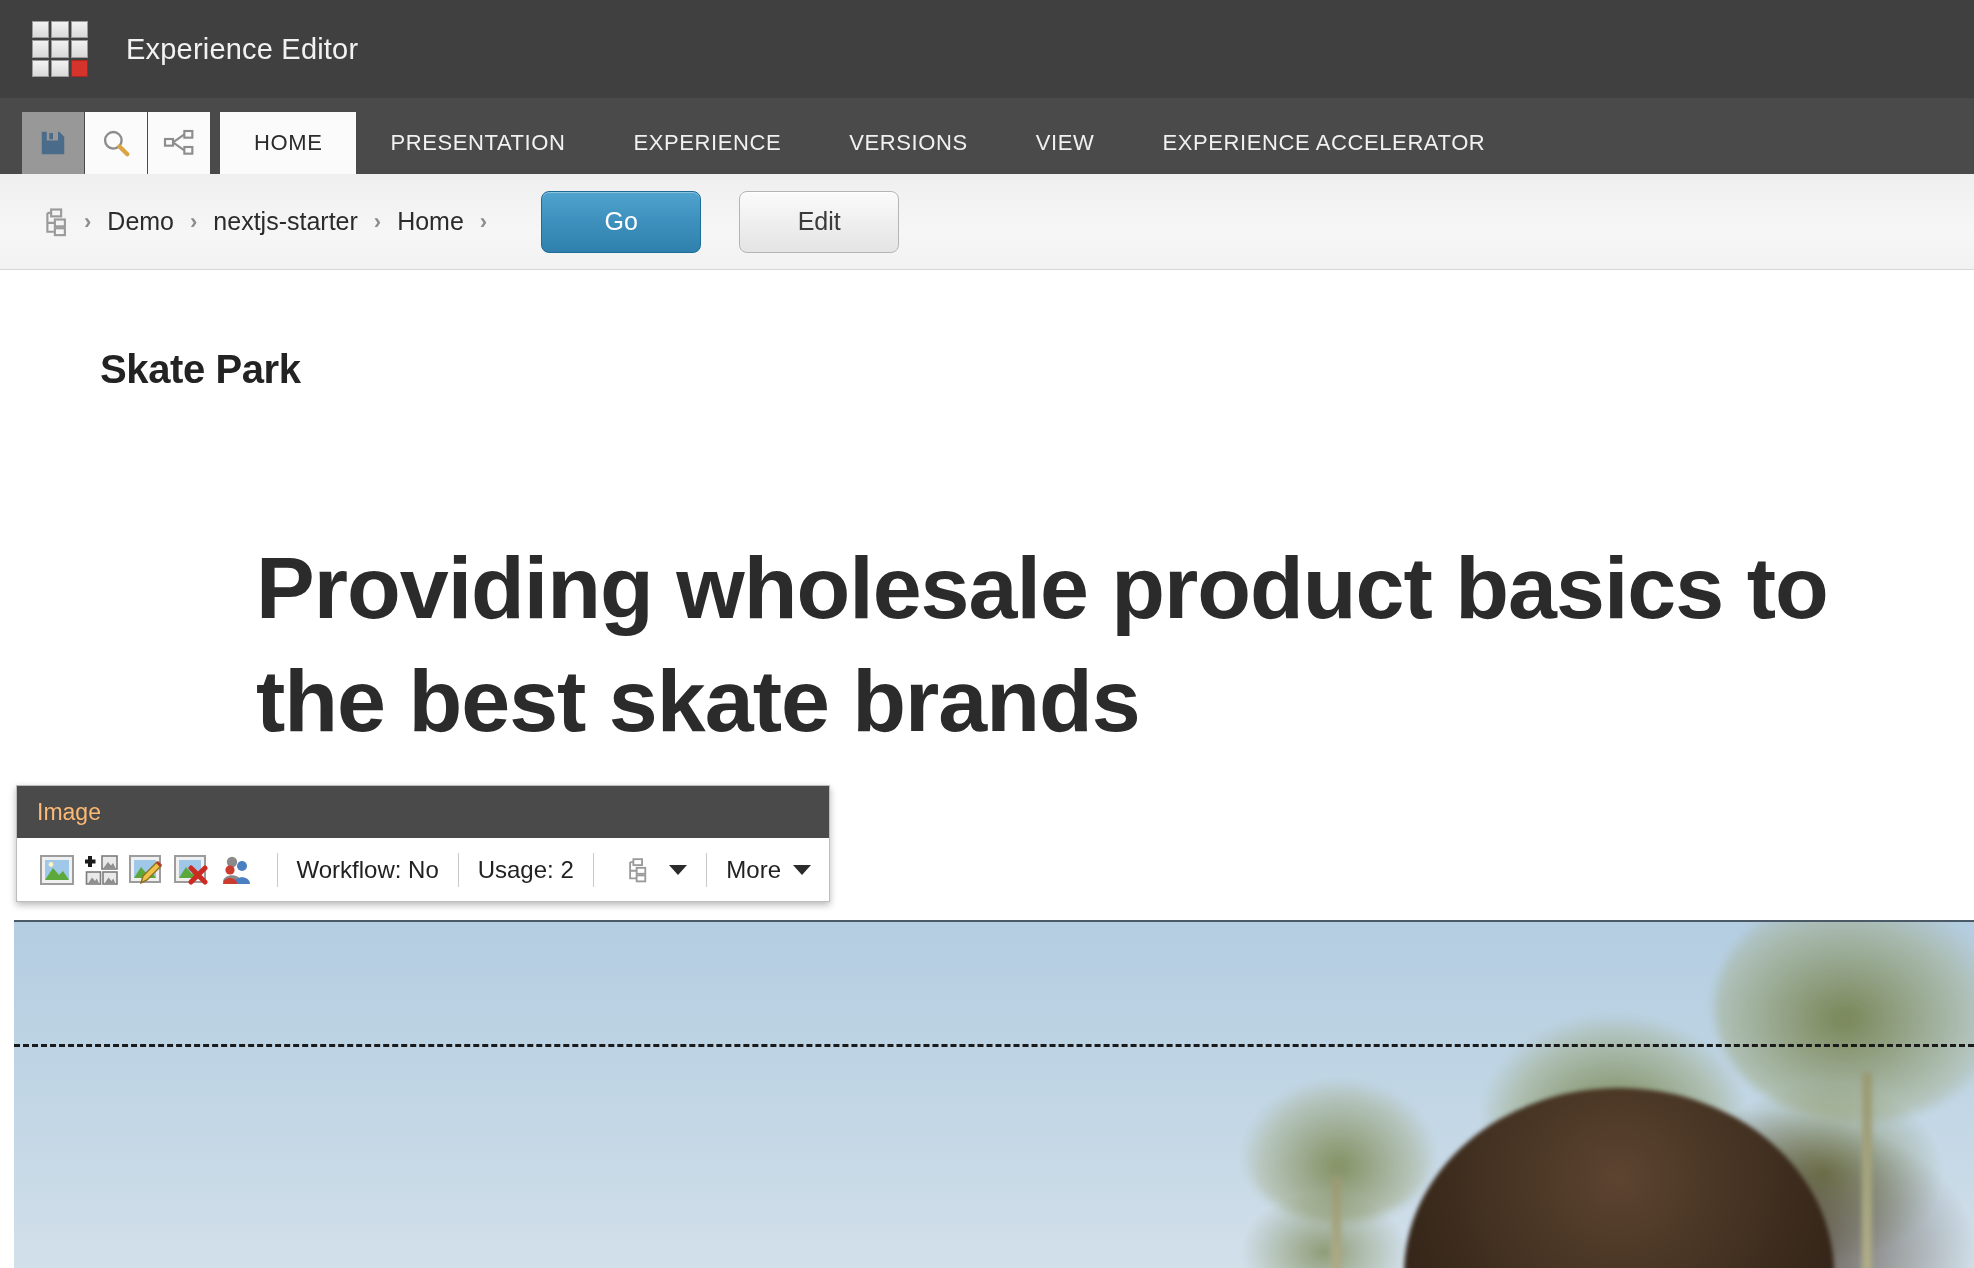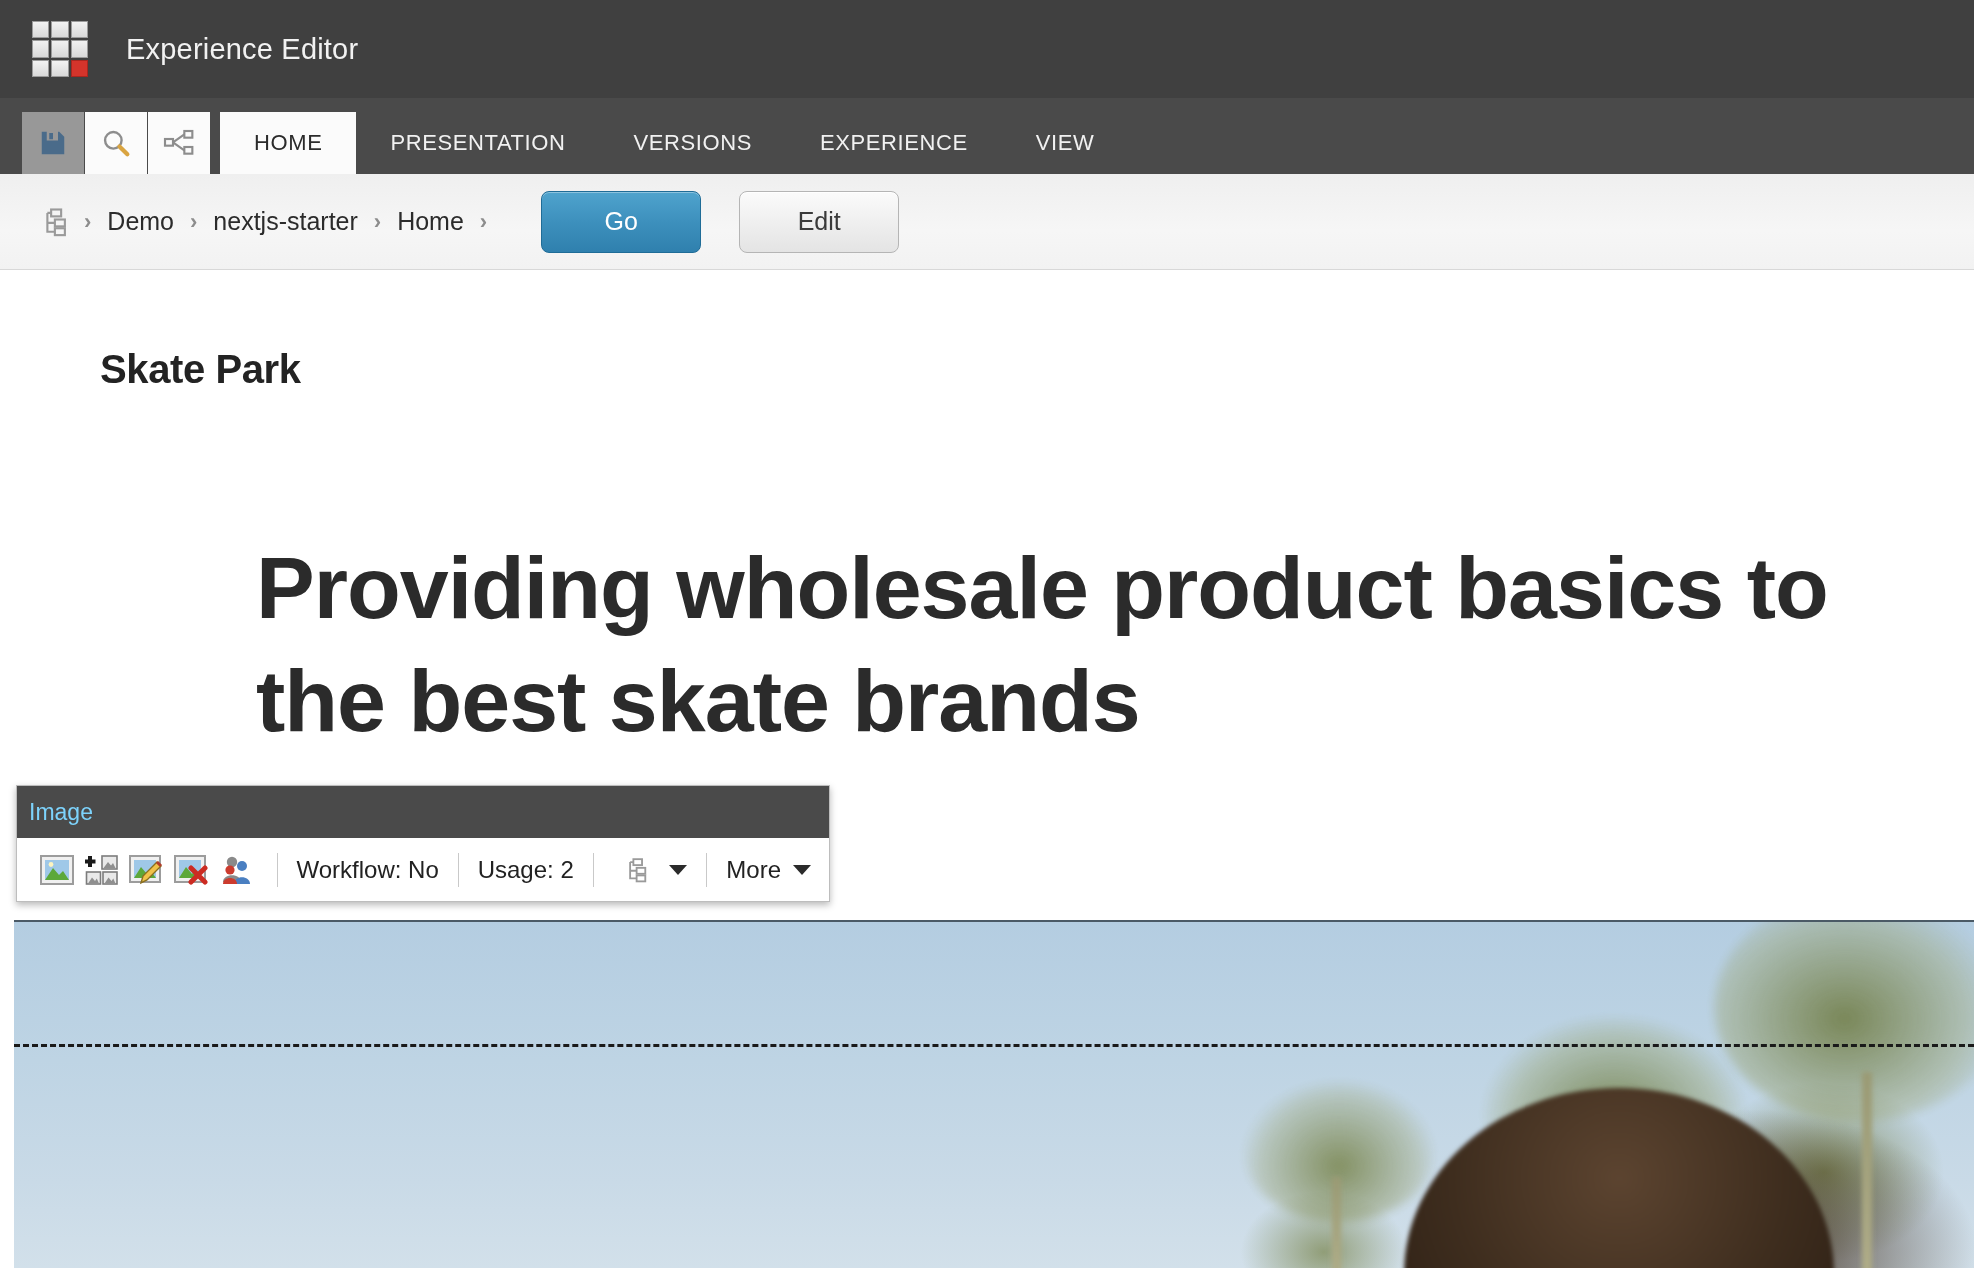--- a/index.html
+++ b/index.html
@@ -174,24 +174,24 @@
     left:16px; top:785px;
     width:814px;
     background:#ffffff;
     border:1px solid #bdbdbd;
     box-shadow:0 3px 7px rgba(0,0,0,.28);
     z-index:40;
   }
   .ft-header{
     height:52px;
     background:#4a4a4a;
-    color:#7dd3fc;
+    color:#fdba74;
     font-size:23px;
     display:flex; align-items:center;
-    padding-left:12px;
+    padding-left:20px;
   }
   .ft-body{
     height:63px;
     display:flex; align-items:center;
     padding:0 18px;
     gap:1px;
   }
   .ft-icon{
     width:46px; height:46px;
     display:flex; align-items:center; justify-content:center;
@@ -266,23 +266,24 @@
           <rect x="16" y="3" width="6" height="5" fill="none" stroke="#8d8d8d" stroke-width="1.6"></rect>
           <rect x="16" y="15" width="6" height="5" fill="none" stroke="#8d8d8d" stroke-width="1.6"></rect>
           <path d="M7.5 11.5 L16 5.5 M7.5 11.5 L16 17.5" stroke="#8d8d8d" stroke-width="1.6" fill="none"></path>
         </svg>
       </div>
     </div>
 
     <div class="tabs">
       <div class="tab active">HOME</div>
       <div class="tab">PRESENTATION</div>
+      <div class="tab">EXPERIENCE</div>
       <div class="tab">VERSIONS</div>
-      <div class="tab">EXPERIENCE</div>
       <div class="tab">VIEW</div>
+      <div class="tab">EXPERIENCE ACCELERATOR</div>
     </div>
   </div>
 
   <div class="crumb-bar">
     <svg class="tree-icon" viewBox="0 0 24 24">
       <rect x="10.5" y="2" width="8" height="5.5" fill="none" stroke="#9a9a9a" stroke-width="1.7"></rect>
       <rect x="13.5" y="10" width="8" height="5.5" fill="none" stroke="#9a9a9a" stroke-width="1.7"></rect>
       <rect x="13.5" y="17" width="8" height="5.5" fill="none" stroke="#9a9a9a" stroke-width="1.7"></rect>
       <path d="M7.5 4.7 V19.8 H13.5 M7.5 12.7 H13.5 M7.5 4.7 H10.5" fill="none" stroke="#9a9a9a" stroke-width="1.7"></path>
     </svg>

